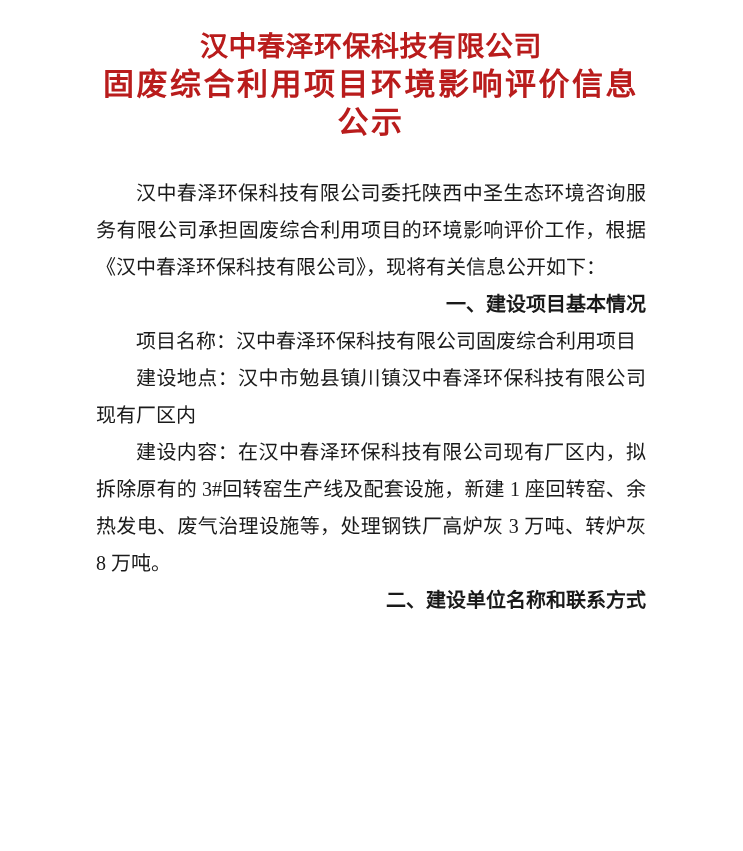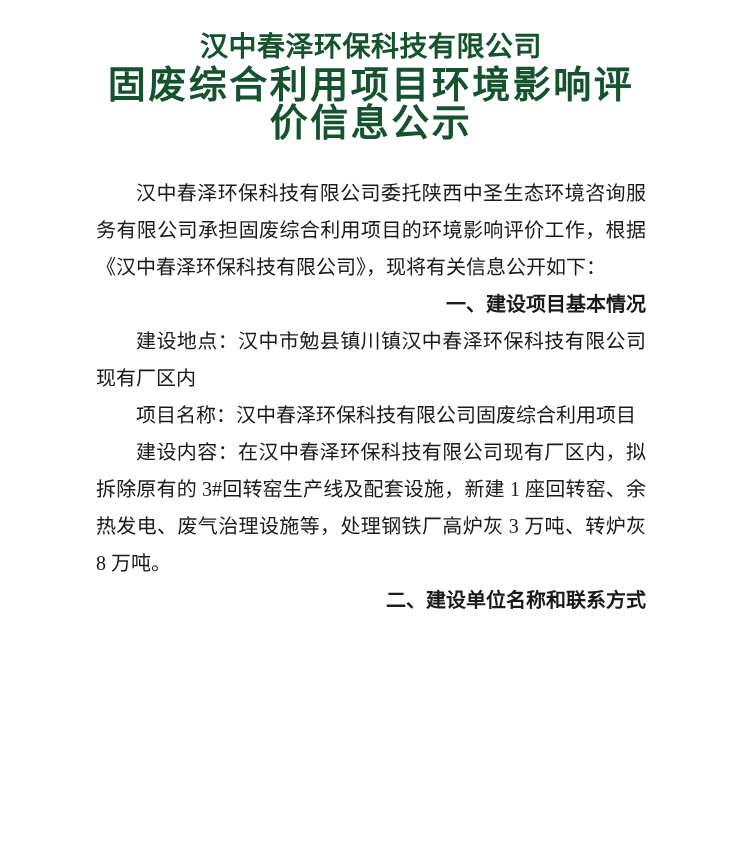--- a/index.html
+++ b/index.html
@@ -15,31 +15,31 @@
     background: #ffffff;
     color: #1a1a1a;
     padding: 28px 97px 0 96px;
     overflow: hidden;
     font-family: "Liberation Serif", "DejaVu Serif", serif;
   }
   .doc-title {
     margin: 0;
     text-align: center;
     font-weight: bold;
-    color: #14532d;
+    color: #b91c1c;
   }
   .doc-title .t-line1 {
     display: block;
     font-size: 28px;
     line-height: 38px;
     letter-spacing: 0.5px;
   }
   .doc-title .t-line2 {
     display: block;
-    font-size: 38px;
+    font-size: 31px;
     line-height: 38px;
     letter-spacing: 2.5px;
   }
   .doc-body p {
     margin: 0;
     font-size: 20px;
     line-height: 37px;
     text-align: justify;
     text-indent: 2em;
     word-break: break-all;
@@ -59,22 +59,22 @@
   <h1 class="doc-title">
     <span class="t-line1">汉中春泽环保科技有限公司</span>
     <span class="t-line2">固废综合利用项目环境影响评价信息公示</span>
   </h1>
 
   <div class="doc-body">
     <p class="body first">汉中春泽环保科技有限公司委托陕西中圣生态环境咨询服务有限公司承担固废综合利用项目的环境影响评价工作，根据《汉中春泽环保科技有限公司》，现将有关信息公开如下：</p>
 
     <p class="heading">一、建设项目基本情况</p>
 
+    <p class="body">项目名称：汉中春泽环保科技有限公司固废综合利用项目</p>
+
     <p class="body">建设地点：汉中市勉县镇川镇汉中春泽环保科技有限公司现有厂区内</p>
-
-    <p class="body">项目名称：汉中春泽环保科技有限公司固废综合利用项目</p>
 
     <p class="body">建设内容：在汉中春泽环保科技有限公司现有厂区内，拟拆除原有的 3#回转窑生产线及配套设施，新建 1 座回转窑、余热发电、废气治理设施等，处理钢铁厂高炉灰 3 万吨、转炉灰 8 万吨。</p>
 
 
     <p class="heading">二、建设单位名称和联系方式</p>
   </div>
 </div>
 
 </body></html>

